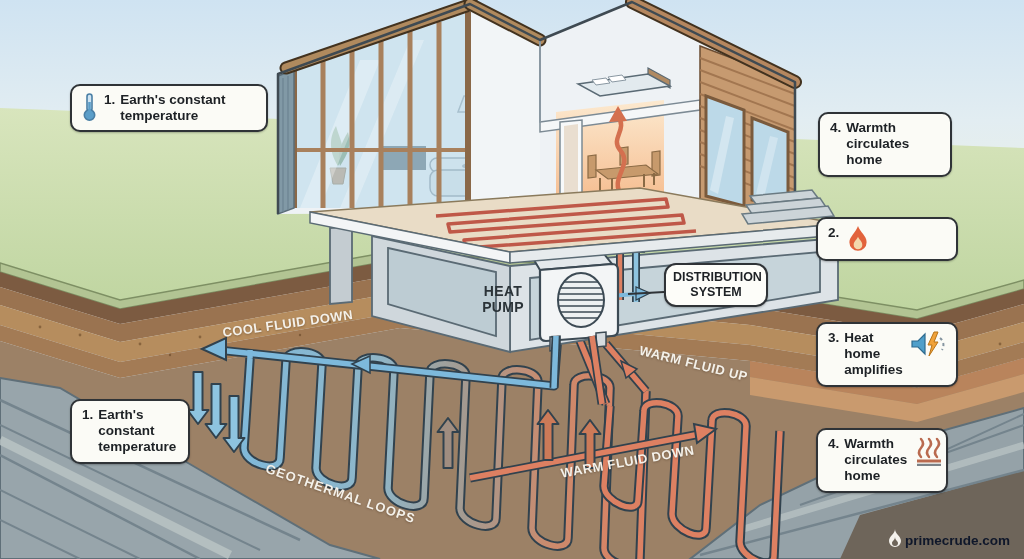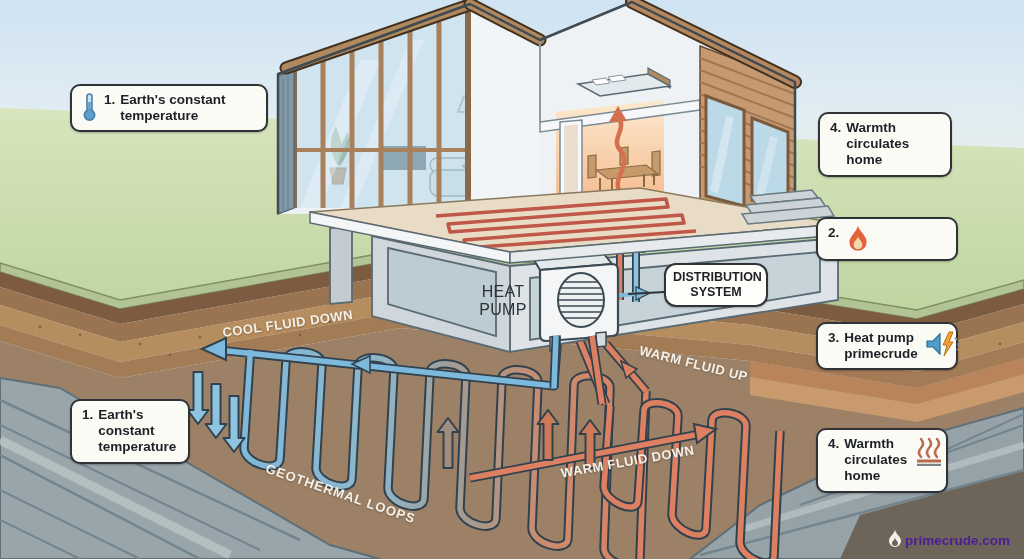--- a/index.html
+++ b/index.html
@@ -9,31 +9,31 @@
   #scene svg.illustration{position:absolute;left:0;top:0;}
   
   .callout{position:absolute;display:flex;align-items:flex-start;gap:7px;
            background:#fbfbf6;border:2px solid #2f3337;border-radius:10px;
            padding:6px 10px;color:#1d2125;font-size:13.5px;font-weight:700;line-height:1.2;
            box-shadow:0 1px 2px rgba(0,0,0,.25);}
   .callout .body{display:flex;gap:5px;}
   .callout .num{white-space:nowrap;}
   .callout .icon{flex:0 0 auto;display:flex;align-items:center;}
   
-  .eq-label{position:absolute;color:#2b3338;font-weight:400;font-size:16px;
+  .eq-label{position:absolute;color:#2b3338;font-weight:700;font-size:14px;
             text-align:center;line-height:1.15;letter-spacing:.3px;}
   .dist-box{position:absolute;background:#fdfdf9;border:2px solid #2f3337;border-radius:12px;
             padding:5px 7px;color:#1d2125;font-weight:700;font-size:12.5px;line-height:1.2;
             text-align:center;width:104px;box-shadow:0 1px 2px rgba(0,0,0,.25);}
   
   .flow-label{position:absolute;color:#f4f1ea;font-weight:700;font-size:13px;
               letter-spacing:.5px;white-space:nowrap;text-shadow:0 1px 2px rgba(60,40,20,.35);}
   
   .watermark{position:absolute;right:14px;bottom:8px;display:flex;align-items:center;gap:2px;
-             color:#4c1d95;font-size:13.5px;font-weight:600;}
+             color:#0f172a;font-size:13.5px;font-weight:600;}
 </style>
 </head>
 <body>
 
 <div id="scene">
 
 <svg class="illustration" width="1024" height="559" viewBox="0 0 1024 559">
   <defs>
     <linearGradient id="sky" x1="0" y1="0" x2="0" y2="1">
       <stop offset="0" stop-color="#cfe3f2"></stop>
@@ -341,21 +341,21 @@
     <svg width="24" height="28" viewBox="0 0 22 26">
       <path d="M11 1 C13 7 19 10 19 16 a8 8 0 0 1 -16 0 C3 11 9 7 11 1 Z" fill="#e2633c"></path>
       <path d="M11 11 C12 14 15 15 15 18.5 a4 4 0 0 1 -8 0 C7 15 10 14 11 11 Z" fill="#f3d9ad"></path>
     </svg>
   </span>
 </div>
 
 <div class="callout" style="left:816px;top:322px;width:142px;">
   <span class="body">
         <span class="num">3.</span>
-        <span class="txt" style="max-width:78px;">Heat pump primecrude</span>
+        <span class="txt" style="max-width:78px;">Heat home amplifies</span>
       </span>
   <span class="icon">
     <svg width="36" height="28" viewBox="0 0 36 28">
       <polygon points="2,11 8,11 15,4 15,24 8,17 2,17" fill="#4f9fca" stroke="#2e6a8e" stroke-width="1.2"></polygon>
       <polygon points="24,2 18,15 22,15 19,26 28,12 24,12 28,2" fill="#f0a23a" stroke="#b87418" stroke-width="1"></polygon>
       <path d="M30,8 a9 9 0 0 1 2,12" stroke="#8595a0" stroke-width="2" fill="none" stroke-dasharray="3,3"></path>
     </svg>
   </span>
 </div>
 

